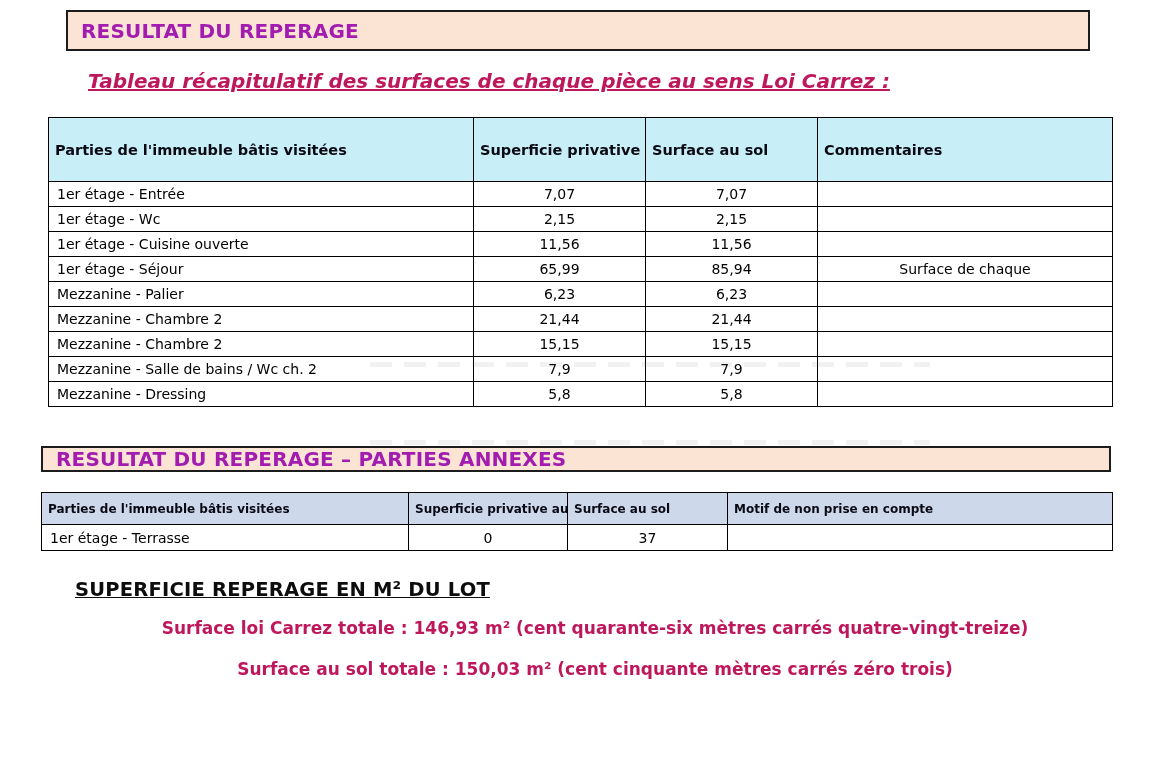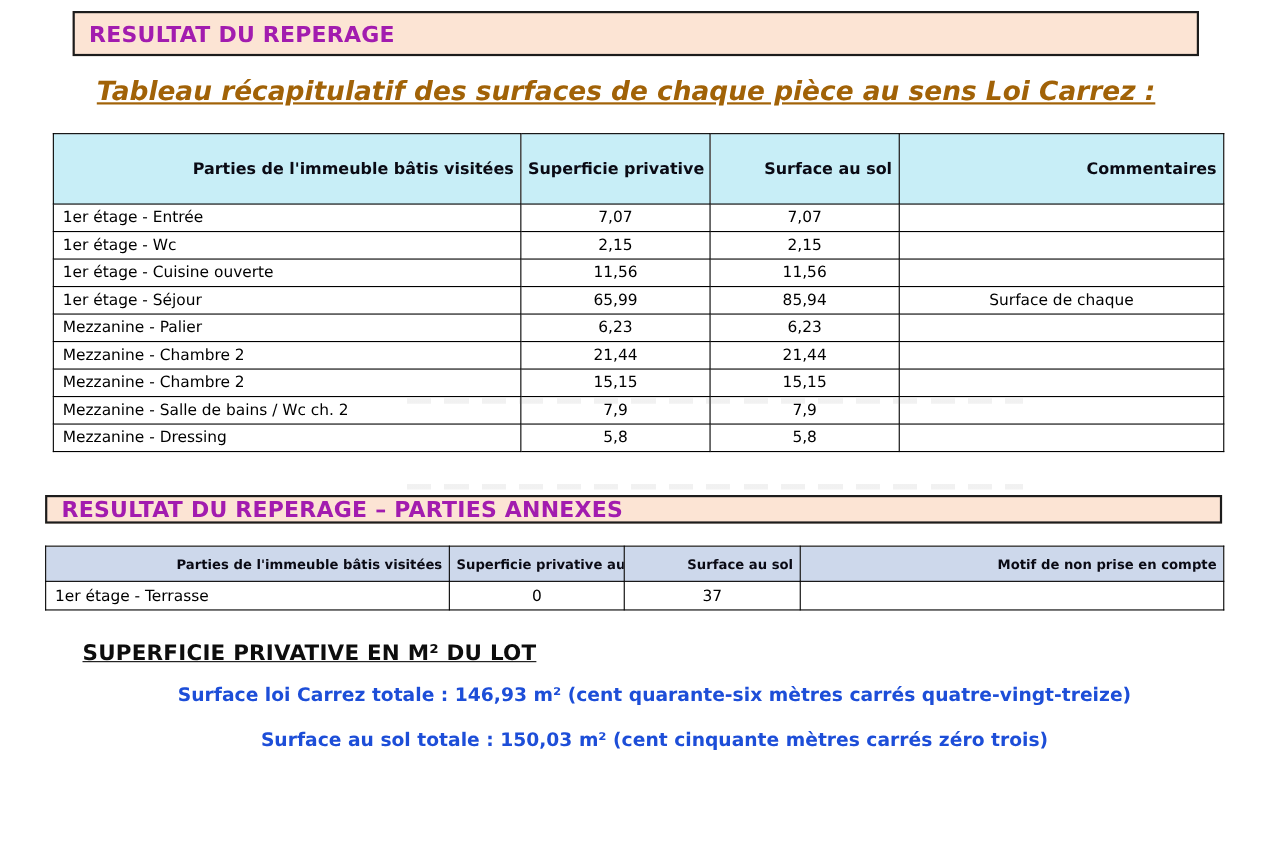--- a/index.html
+++ b/index.html
@@ -30,40 +30,40 @@
     font-weight: bold;
     color: #a21caf;
     letter-spacing: 0.2px;
     white-space: nowrap;
   }
   .box1 { margin: 10px 0 0 66px; width: 1024px; height: 41px; }
   .box2 { margin: 39px 0 0 41px; width: 1070px; height: 26px; }
 
   .subtitle {
     margin: 18px 0 0 88px;
-    font-size: 24px;
+    font-size: 20px;
     font-weight: bold;
     font-style: italic;
     text-decoration: underline;
-    color: #a16207;
+    color: #be185d;
     white-space: nowrap;
   }
 
   table {
     border-collapse: collapse;
     table-layout: fixed;
   }
   th, td {
     border: 1px solid #000000;
     overflow: hidden;
     white-space: nowrap;
   }
   th {
     font-weight: bold;
-    text-align: right;
+    text-align: left;
     vertical-align: middle;
     padding: 2px 6px;
     color: #0a0a14;
   }
   td {
     font-size: 14px;
     padding: 1px 8px;
     vertical-align: middle;
   }
   .cell-left   { text-align: left; }
@@ -87,21 +87,21 @@
     color: #0d0d0d;
     letter-spacing: 0.2px;
     white-space: nowrap;
   }
   .total-line {
     width: 1110px;
     margin-left: 40px;
     text-align: center;
     font-size: 17px;
     font-weight: bold;
-    color: #1d4ed8;
+    color: #be185d;
     white-space: nowrap;
   }
   .total-line.first  { margin-top: 17px; }
   .total-line.second { margin-top: 21px; }
 
   
   .scan-artifact {
     position: absolute;
     left: 370px;
     width: 560px;
@@ -221,18 +221,18 @@
     <tbody>
         <tr>
           <td class="cell-left">1er étage - Terrasse</td>
           <td class="cell-center">0</td>
           <td class="cell-center">37</td>
           <td class="cell-center"></td>
         </tr>
       </tbody>
   </table>
 
-  <div class="totals-heading">SUPERFICIE PRIVATIVE EN M² DU LOT</div>
+  <div class="totals-heading">SUPERFICIE REPERAGE EN M² DU LOT</div>
 
   <div class="total-line first">Surface loi Carrez totale : 146,93 m² (cent quarante-six mètres carrés quatre-vingt-treize)</div>
   <div class="total-line second">Surface au sol totale : 150,03 m² (cent cinquante mètres carrés zéro trois)</div>
 
 </div>
 
 </body></html>

